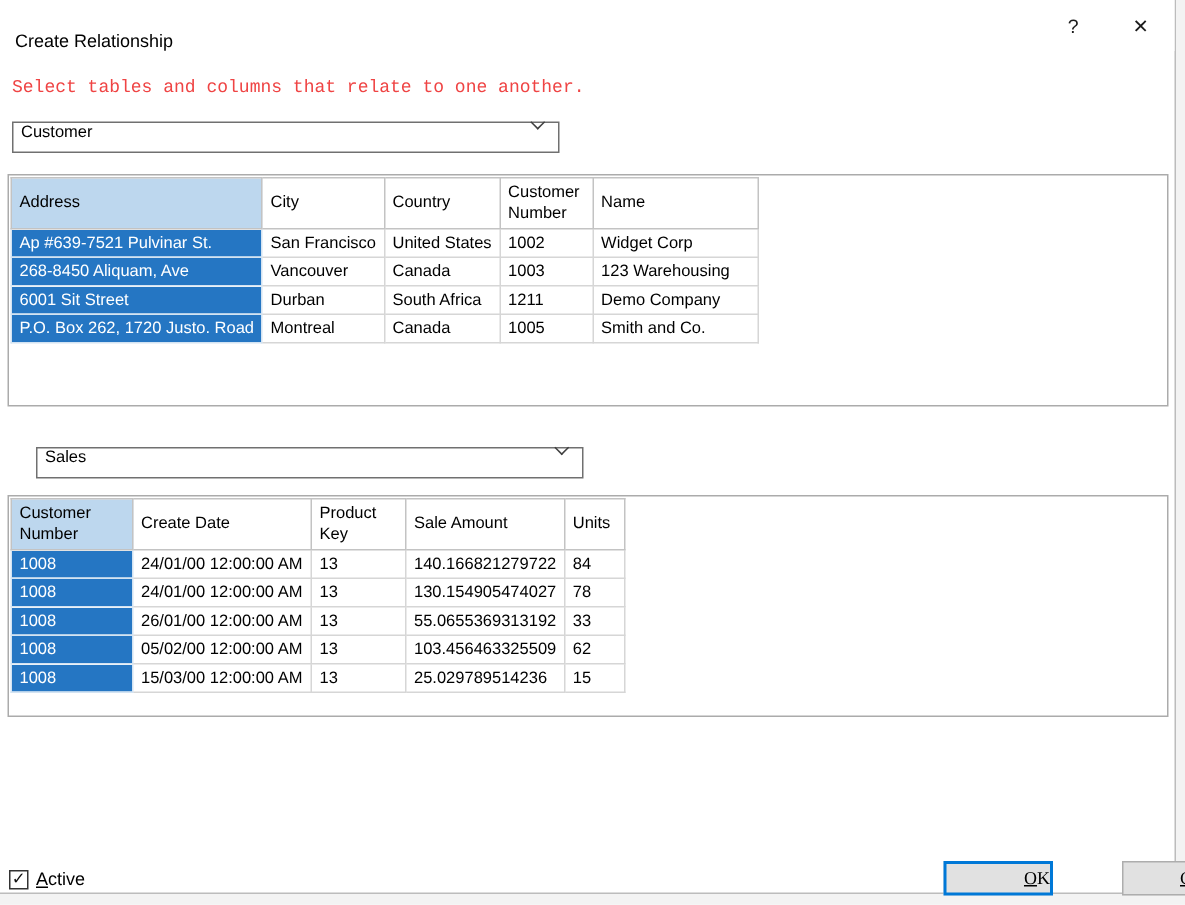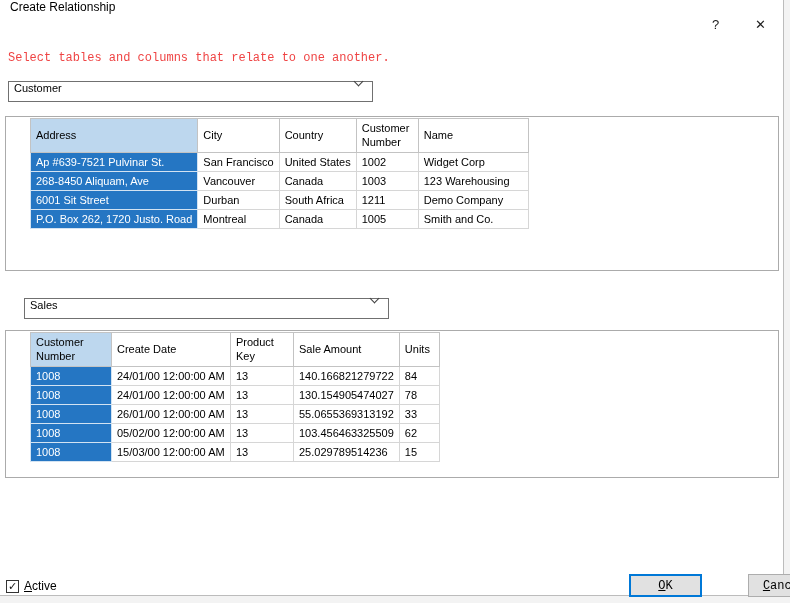--- a/index.html
+++ b/index.html
@@ -2,56 +2,56 @@
 <html><head>
 <meta charset="utf-8">
 <style>
   * { margin:0; padding:0; box-sizing:border-box; }
   html,body { background:#f3f3f3; }
   body { font-family:"Liberation Sans", sans-serif; }
   .screen { position:relative; width:790px; height:603px; background:#f3f3f3; overflow:hidden; }
   .dialog { position:absolute; left:0; top:0; width:784px; height:596px; background:#ffffff;
             border-right:1px solid #bcbcbc; border-bottom:1px solid #bcbcbc; }
 
-  .titlebar { position:absolute; left:0; top:0; width:100%; height:34px; background:#fff; display:flex; align-items:flex-start;flex-direction:column; }
+  .titlebar { position:absolute; left:0; top:0; width:100%; height:34px; background:#fff; display:flex; align-items:flex-end; }
   .title { margin-left:10px; font-size:12px; color:#000; }
   .titlebar-btns { margin-left:auto; display:flex; height:100%; }
   .tb-btn { width:45px; height:100%; border:none; background:transparent; font-size:13px; color:#1b1b1b;
             font-family:inherit; display:flex; align-items:center; justify-content:center; cursor:default; }
 
   .instruction { position:absolute; left:8px; top:51px; font-size:12px; color:#ef4444;font-family:Liberation Mono, monospace; }
 
   .combo { position:absolute; width:365px; height:21px; border:1px solid #707070; background:#fff;
            display:flex; align-items:flex-start; font-size:11px; padding-left:5px; color:#000; cursor:default; }
   #combo1 { left:8px; top:81px; }
   #combo2 { left:24px; top:298px; }
   .combo-arrow { margin-left:auto; margin-right:10px; width:7px; height:7px;
                  border-right:1.5px solid #404040; border-bottom:1.5px solid #404040;
                  transform:rotate(45deg); margin-top:-4px; }
 
-  .preview-box { position:absolute; left:5px; width:774px; background:#fff; border:1px solid #ababab; overflow:hidden;padding-left:23px; }
+  .preview-box { position:absolute; left:5px; width:774px; background:#fff; border:1px solid #ababab; overflow:hidden; }
   #box1 { top:116px; height:155px; }
   #box2 { top:330px; height:148px; }
 
   table.preview { border-collapse:collapse; table-layout:fixed; margin:1px 0 0 1px; font-size:11px; }
   table.preview th { font-weight:normal; text-align:left; background:#fff; border:1px solid #c3c3c3;
                      padding:2px 5px; height:33px; vertical-align:middle; line-height:1.3; color:#000; }
   table.preview th.sel-h { background:#bdd7ee; }
   table.preview td { border:1px solid #d6d6d6; padding:1px 5px; height:19px; white-space:nowrap;
                      overflow:hidden; color:#000; background:#fff; }
   table.preview td.sel-c { background:#2576c3; color:#fff; border-color:#d3e3f2; }
 
   .active-check { position:absolute; left:6px; top:579px; display:flex; align-items:center;
                   font-size:12px; color:#000; cursor:default; }
   .checkbox { width:13px; height:13px; border:1px solid #333; background:#fff; display:inline-flex;
               align-items:center; justify-content:center; margin-right:5px; font-size:11px; line-height:1; color:#111; }
 
-  .btn { position:absolute; top:574px; width:73px; height:23px; font-size:12px; font-family:Liberation Mono, monospace;
+  .btn { position:absolute; top:574px; width:73px; height:23px; font-size:12px; font-family:Liberation Serif, serif;
          background:#e1e1e1; border:1px solid #adadad; color:#000; cursor:default;
-         display:flex; align-items:center; justify-content:center; }
+         display:flex; align-items:center; justify-content:flex-end; }
   #ok-btn { left:629px; border:2px solid #0078d7; }
   #cancel-btn { left:709px;margin-left:39px; }
 
   .accel { display:inline-block; }
   .accel::first-letter { text-decoration:underline; }
 </style>
 </head>
 <body>
 
 <div class="screen">

